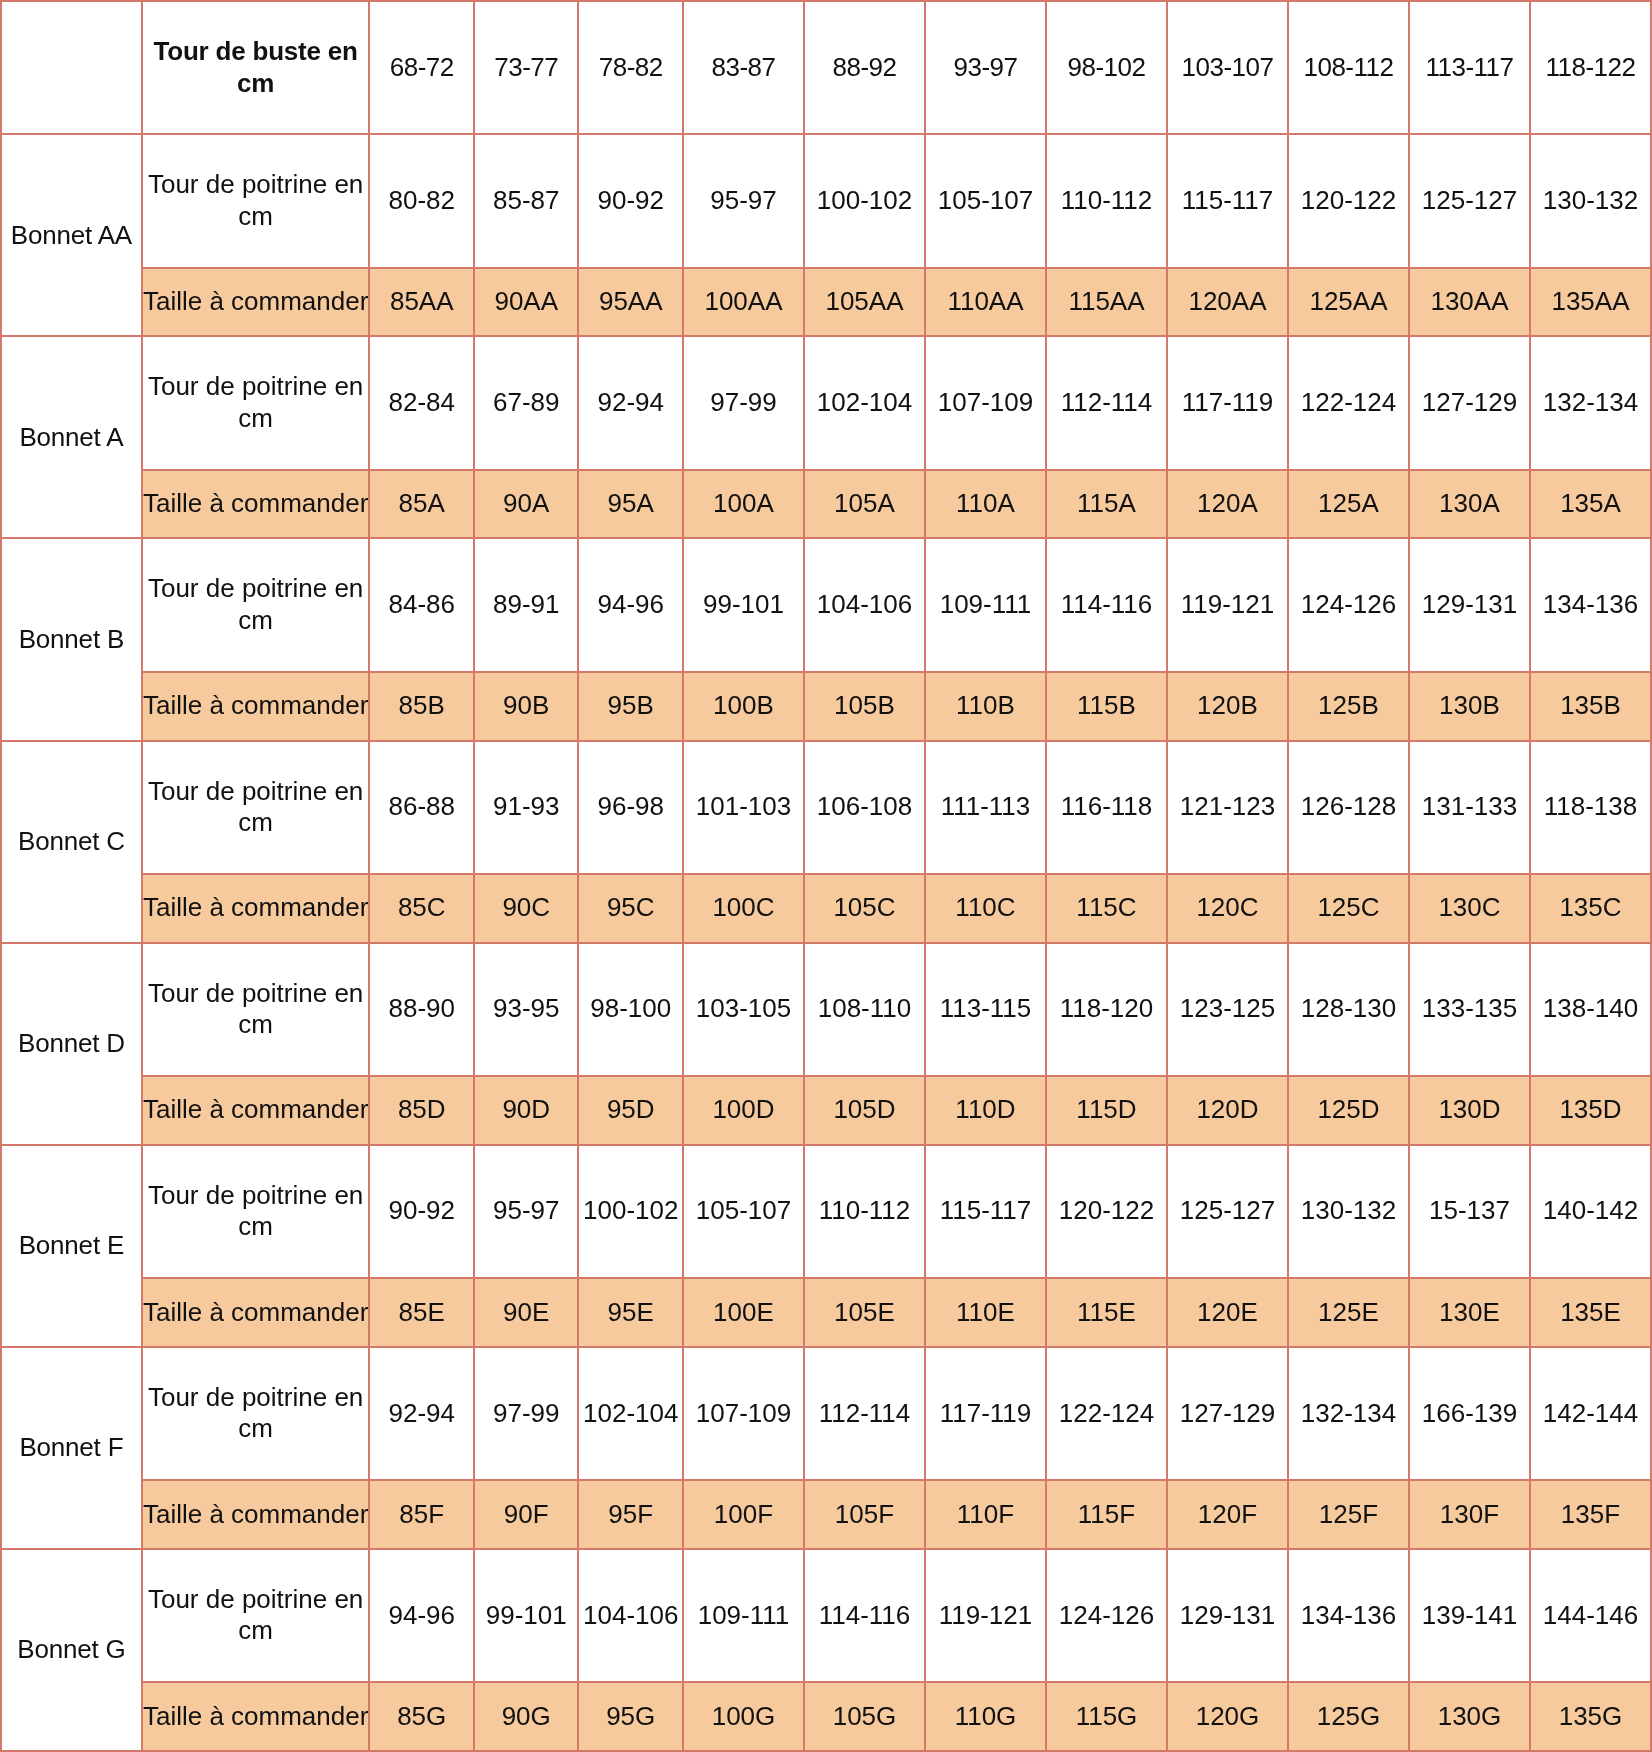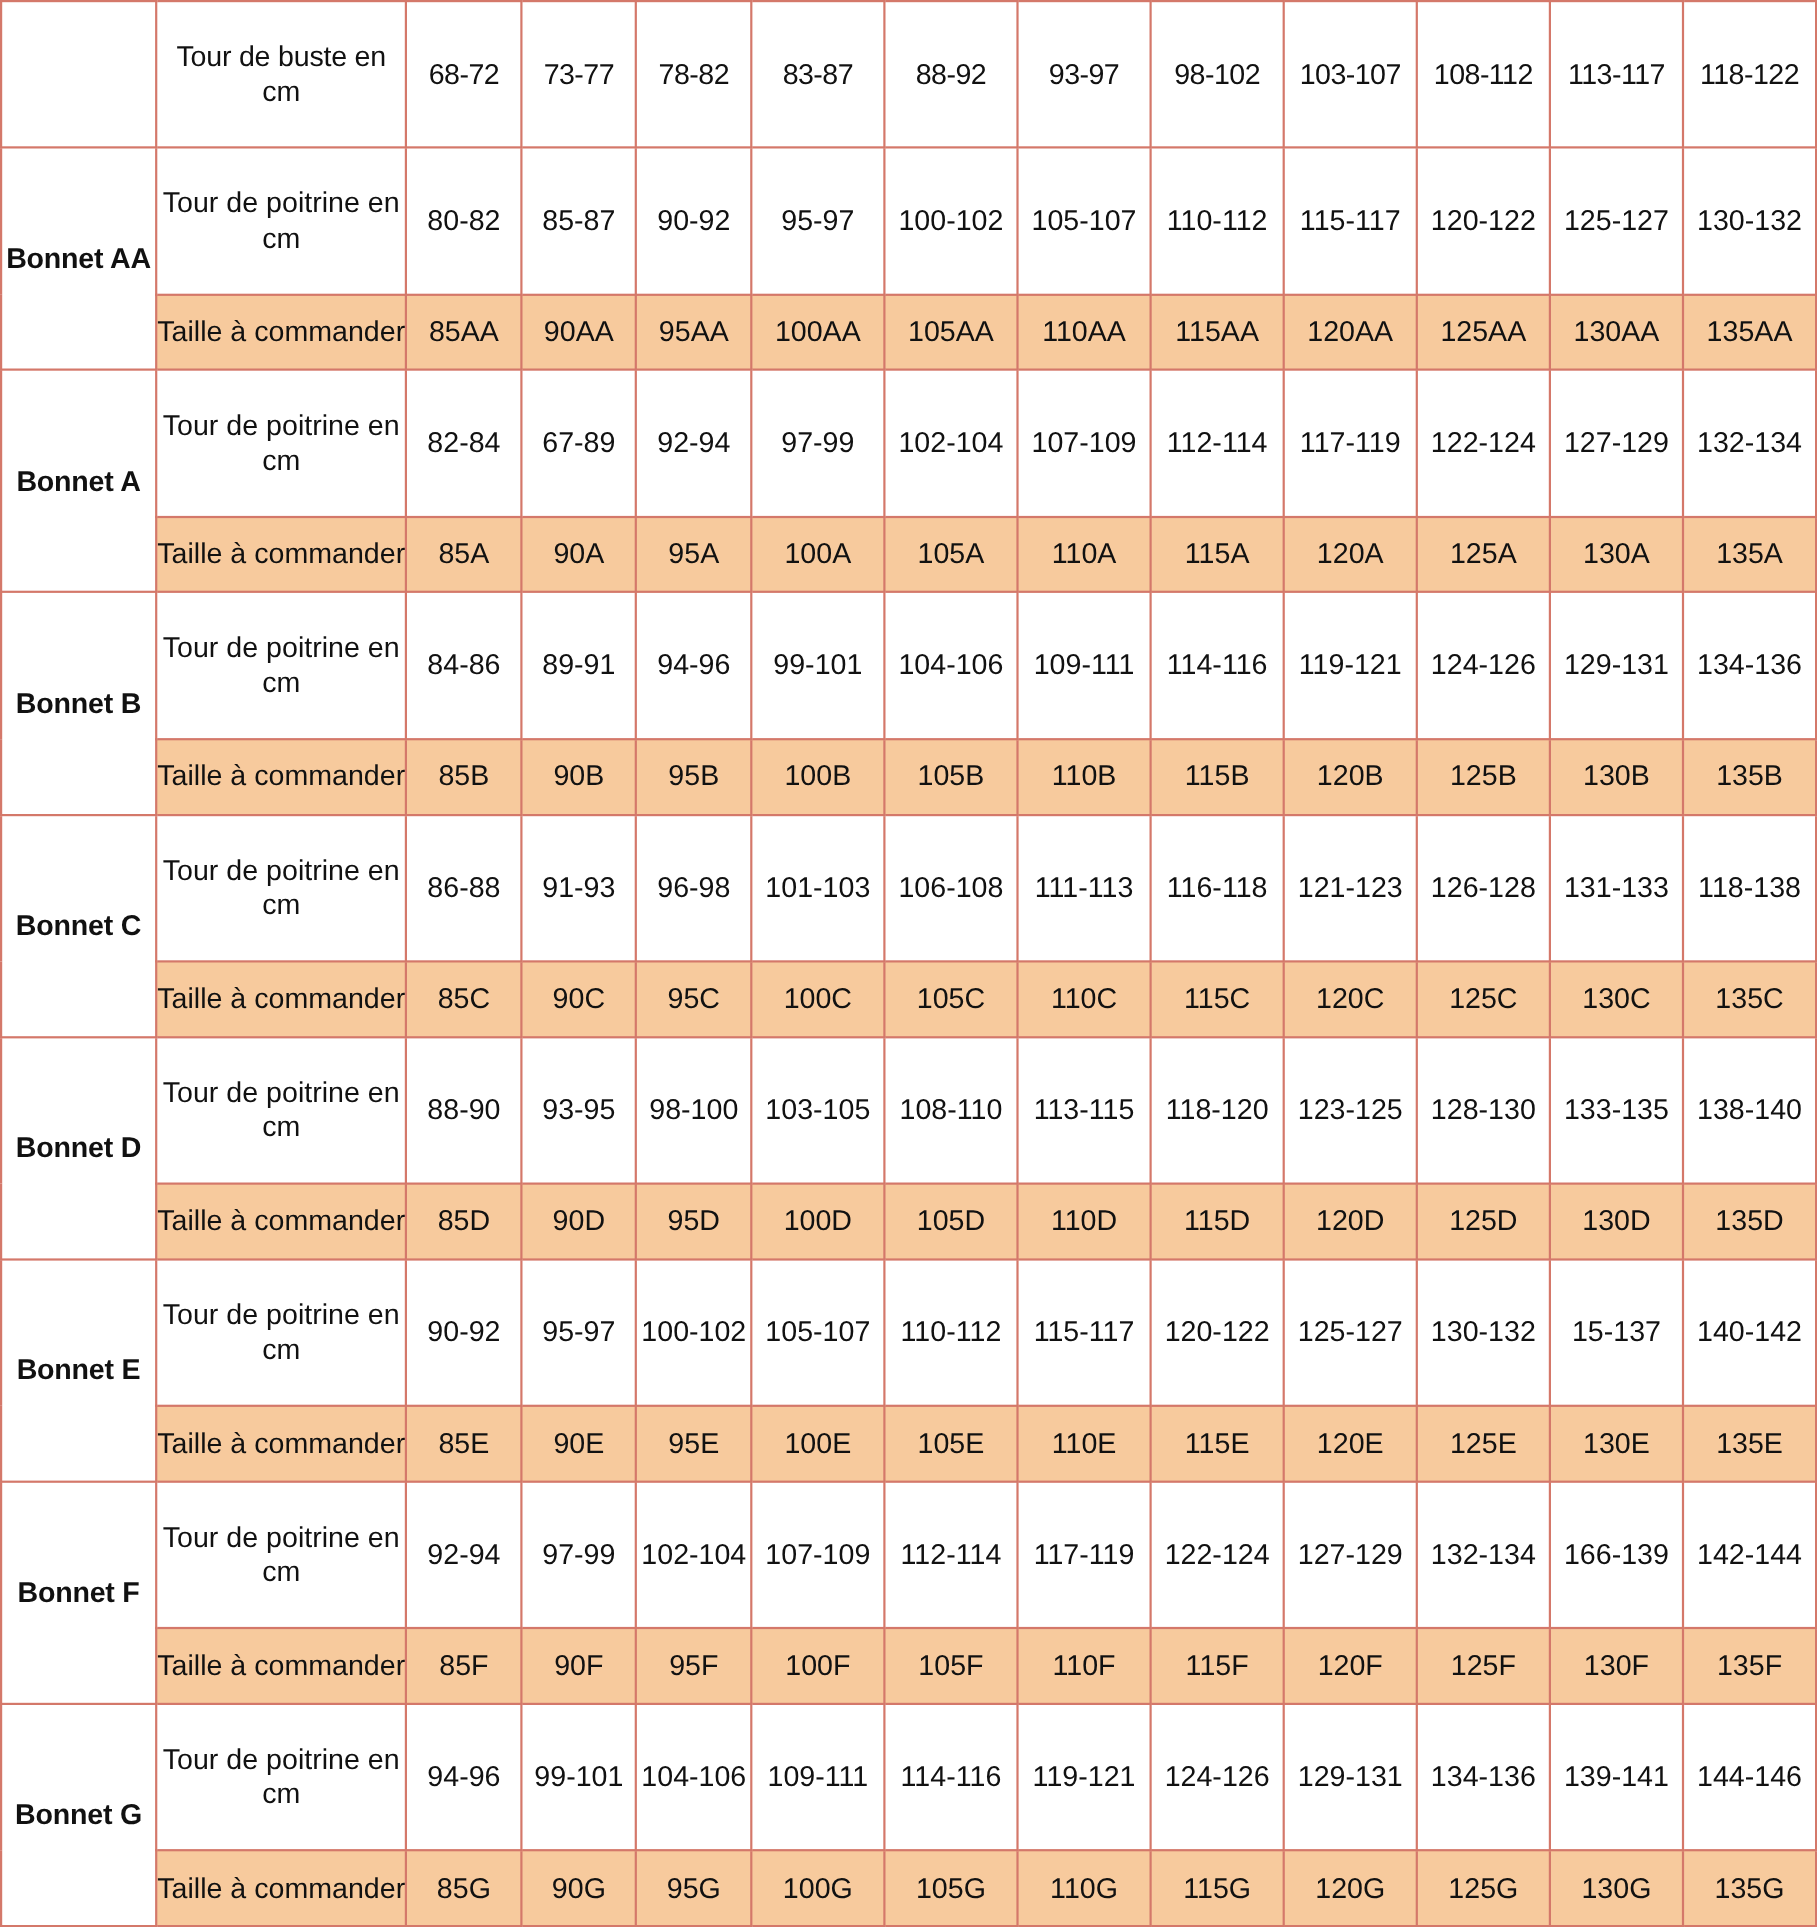--- a/index.html
+++ b/index.html
@@ -42,35 +42,35 @@
 
   
   td.corner {
     background: #ffffff;
     border-top-color: #D4786A;
     border-left-color: #D4786A;
   }
 
   
   td.head-title {
-    font-weight: normal;
+    font-weight: bold;
     font-size: 27px;
     text-align: left;
     padding: 0 8px;
     letter-spacing: -0.2px;
   }
   td.head-range {
     font-weight: normal;
     font-size: 27px;
     letter-spacing: -0.5px;
   }
 
   
   td.cup-label {
-    font-weight: bold;
+    font-weight: normal;
     font-size: 27px;
     background: #ffffff;
     letter-spacing: -0.2px;
     padding: 0 4px;
   }
 
   
   td.row-desc {
     text-align: left;
     padding: 0 6px 0 8px;

